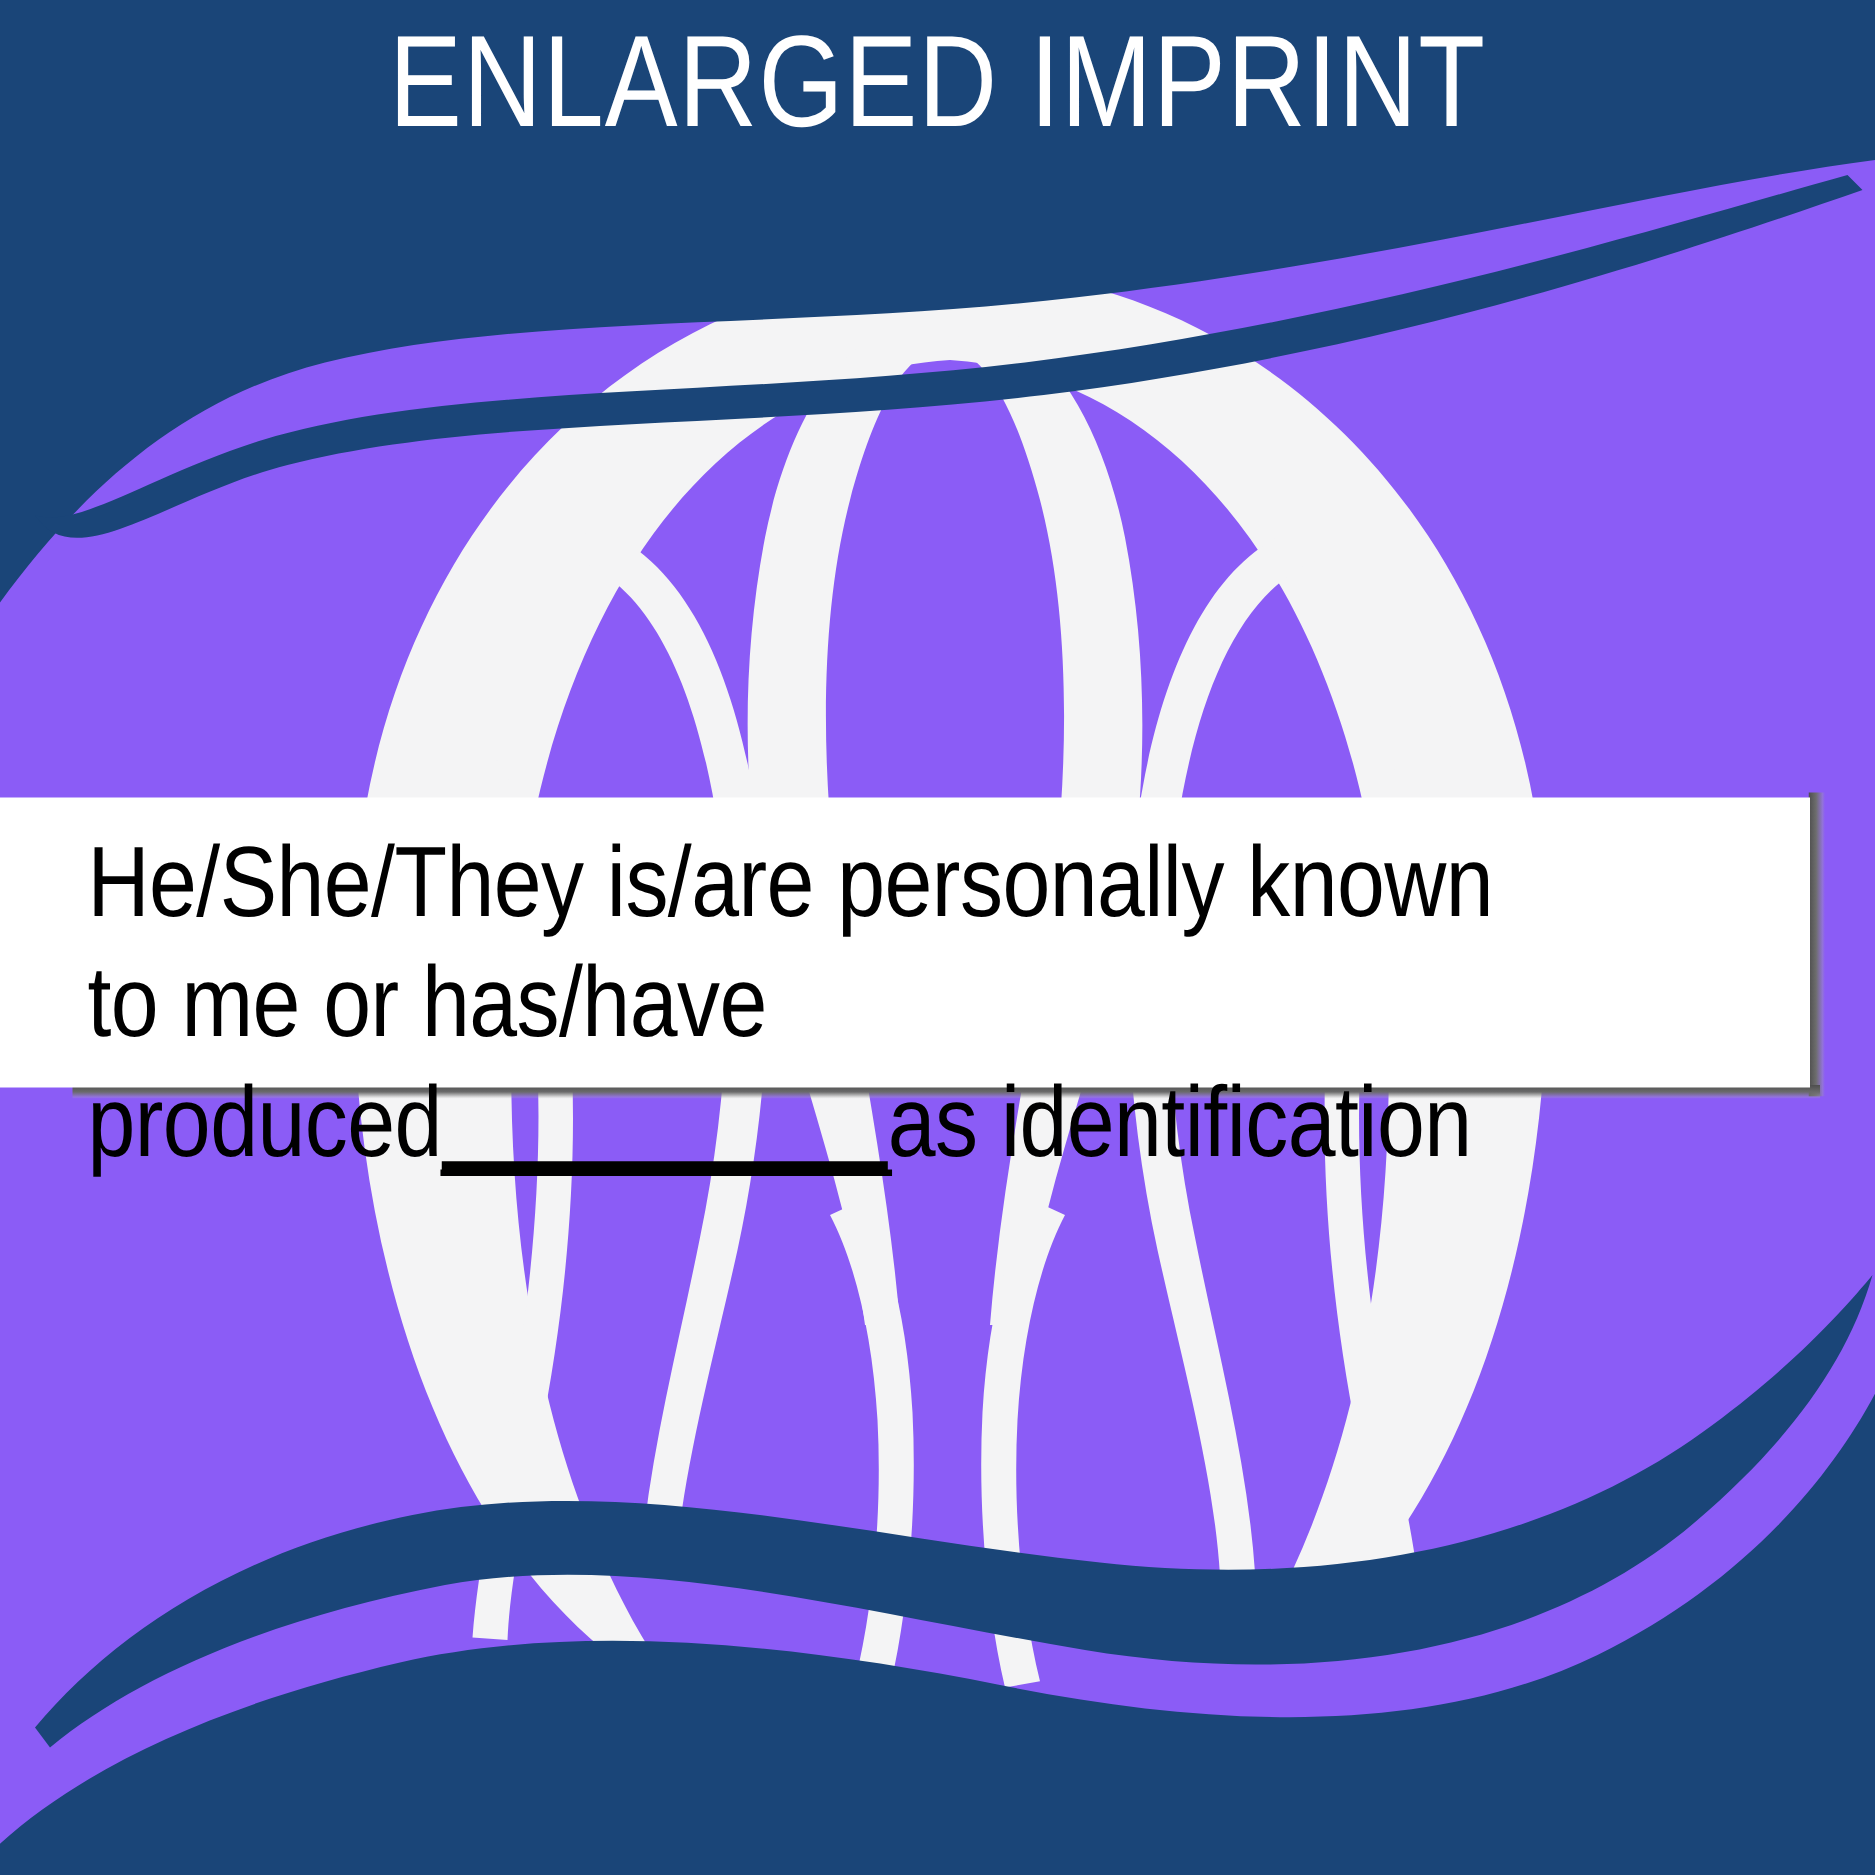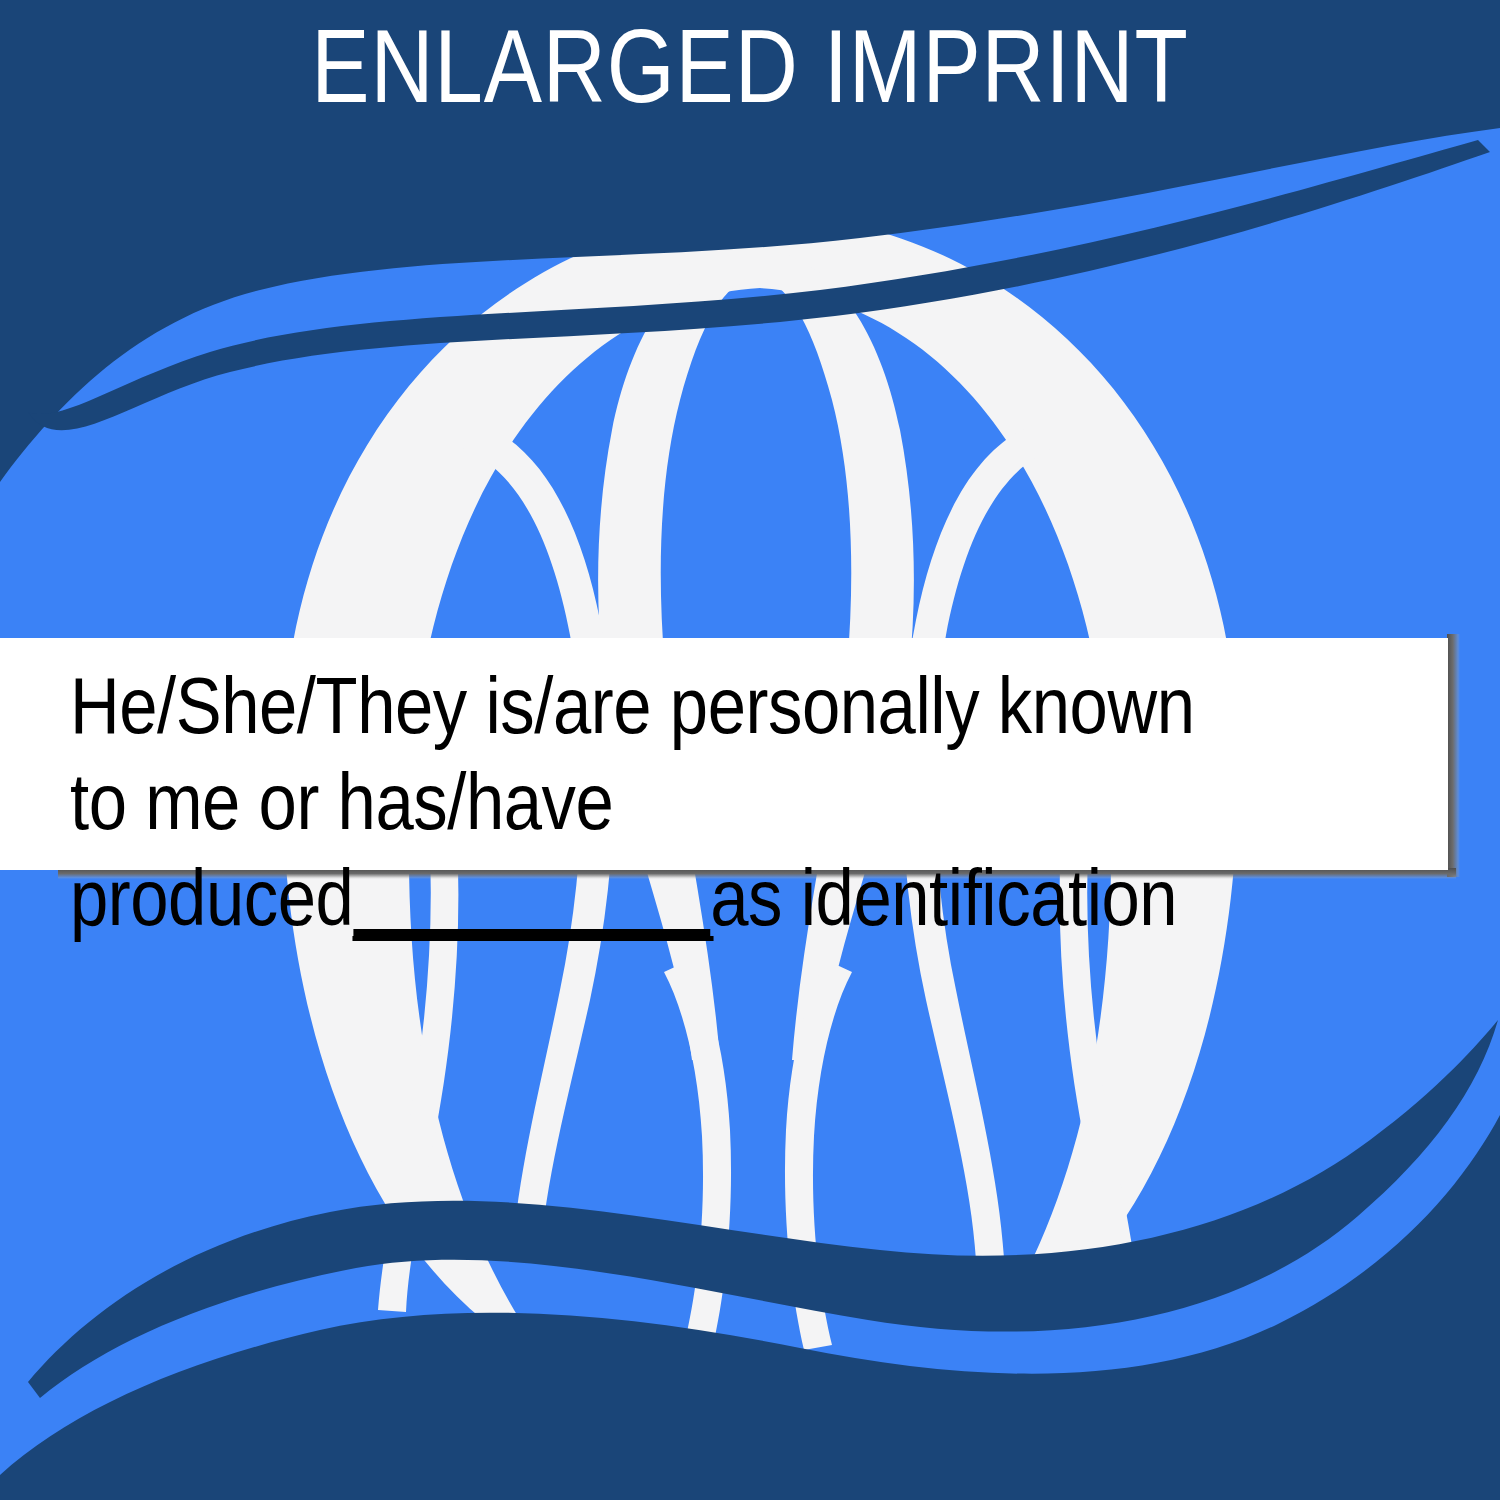--- a/index.html
+++ b/index.html
@@ -5,21 +5,21 @@
   html, body {
     margin: 0;
     padding: 0;
     background: #ffffff;
   }
   #stage {
     position: relative;
     width: 1500px;
     height: 1500px;
     overflow: hidden;
-    background: #3b82f6;
+    background: #8b5cf6;
     font-family: "Liberation Sans", "DejaVu Sans", sans-serif;
   }
 
   
   .bg-layer {
     position: absolute;
     inset: 0;
     width: 1500px;
     height: 1500px;
   }

